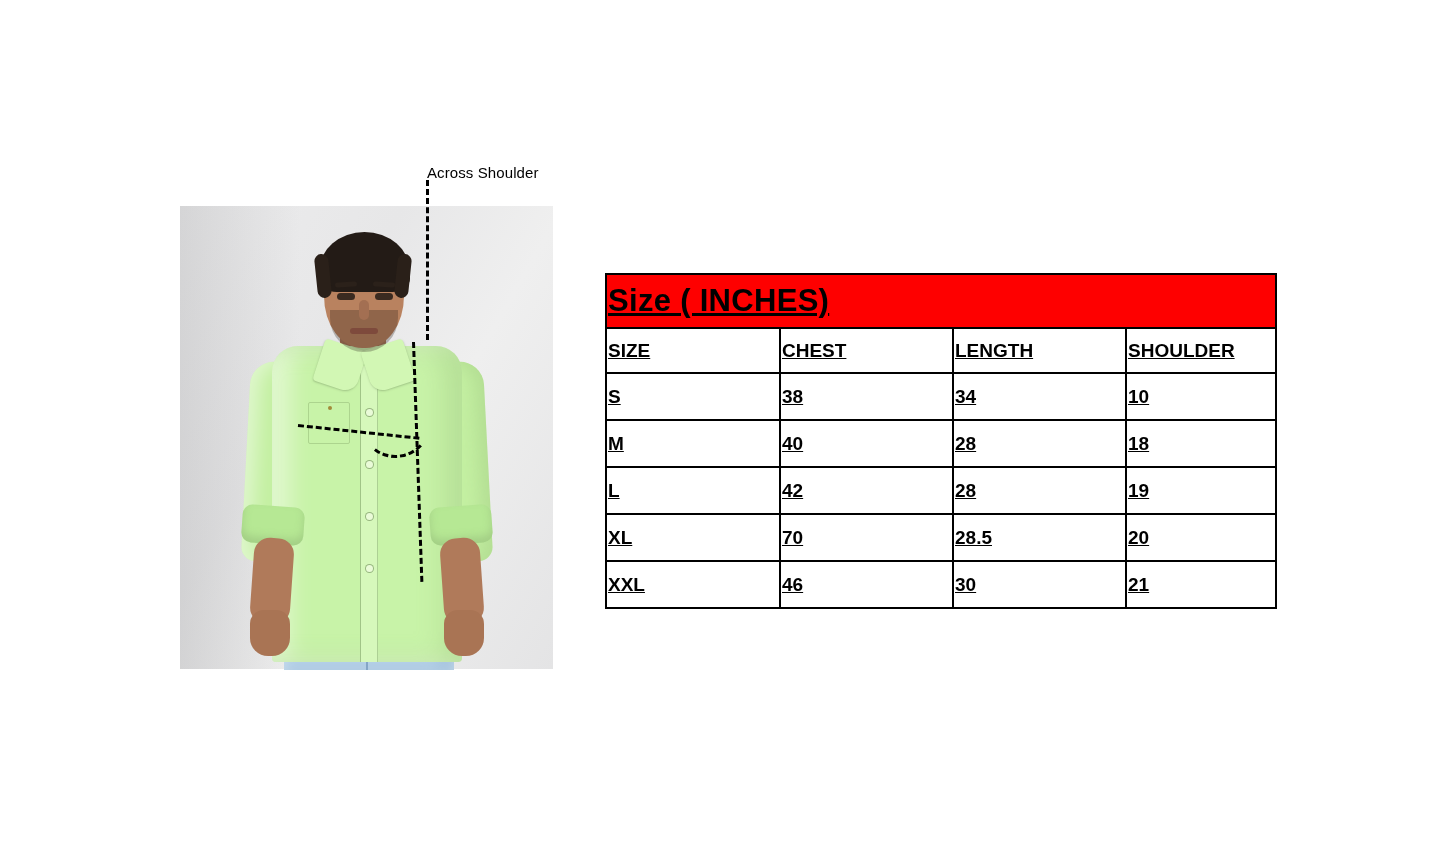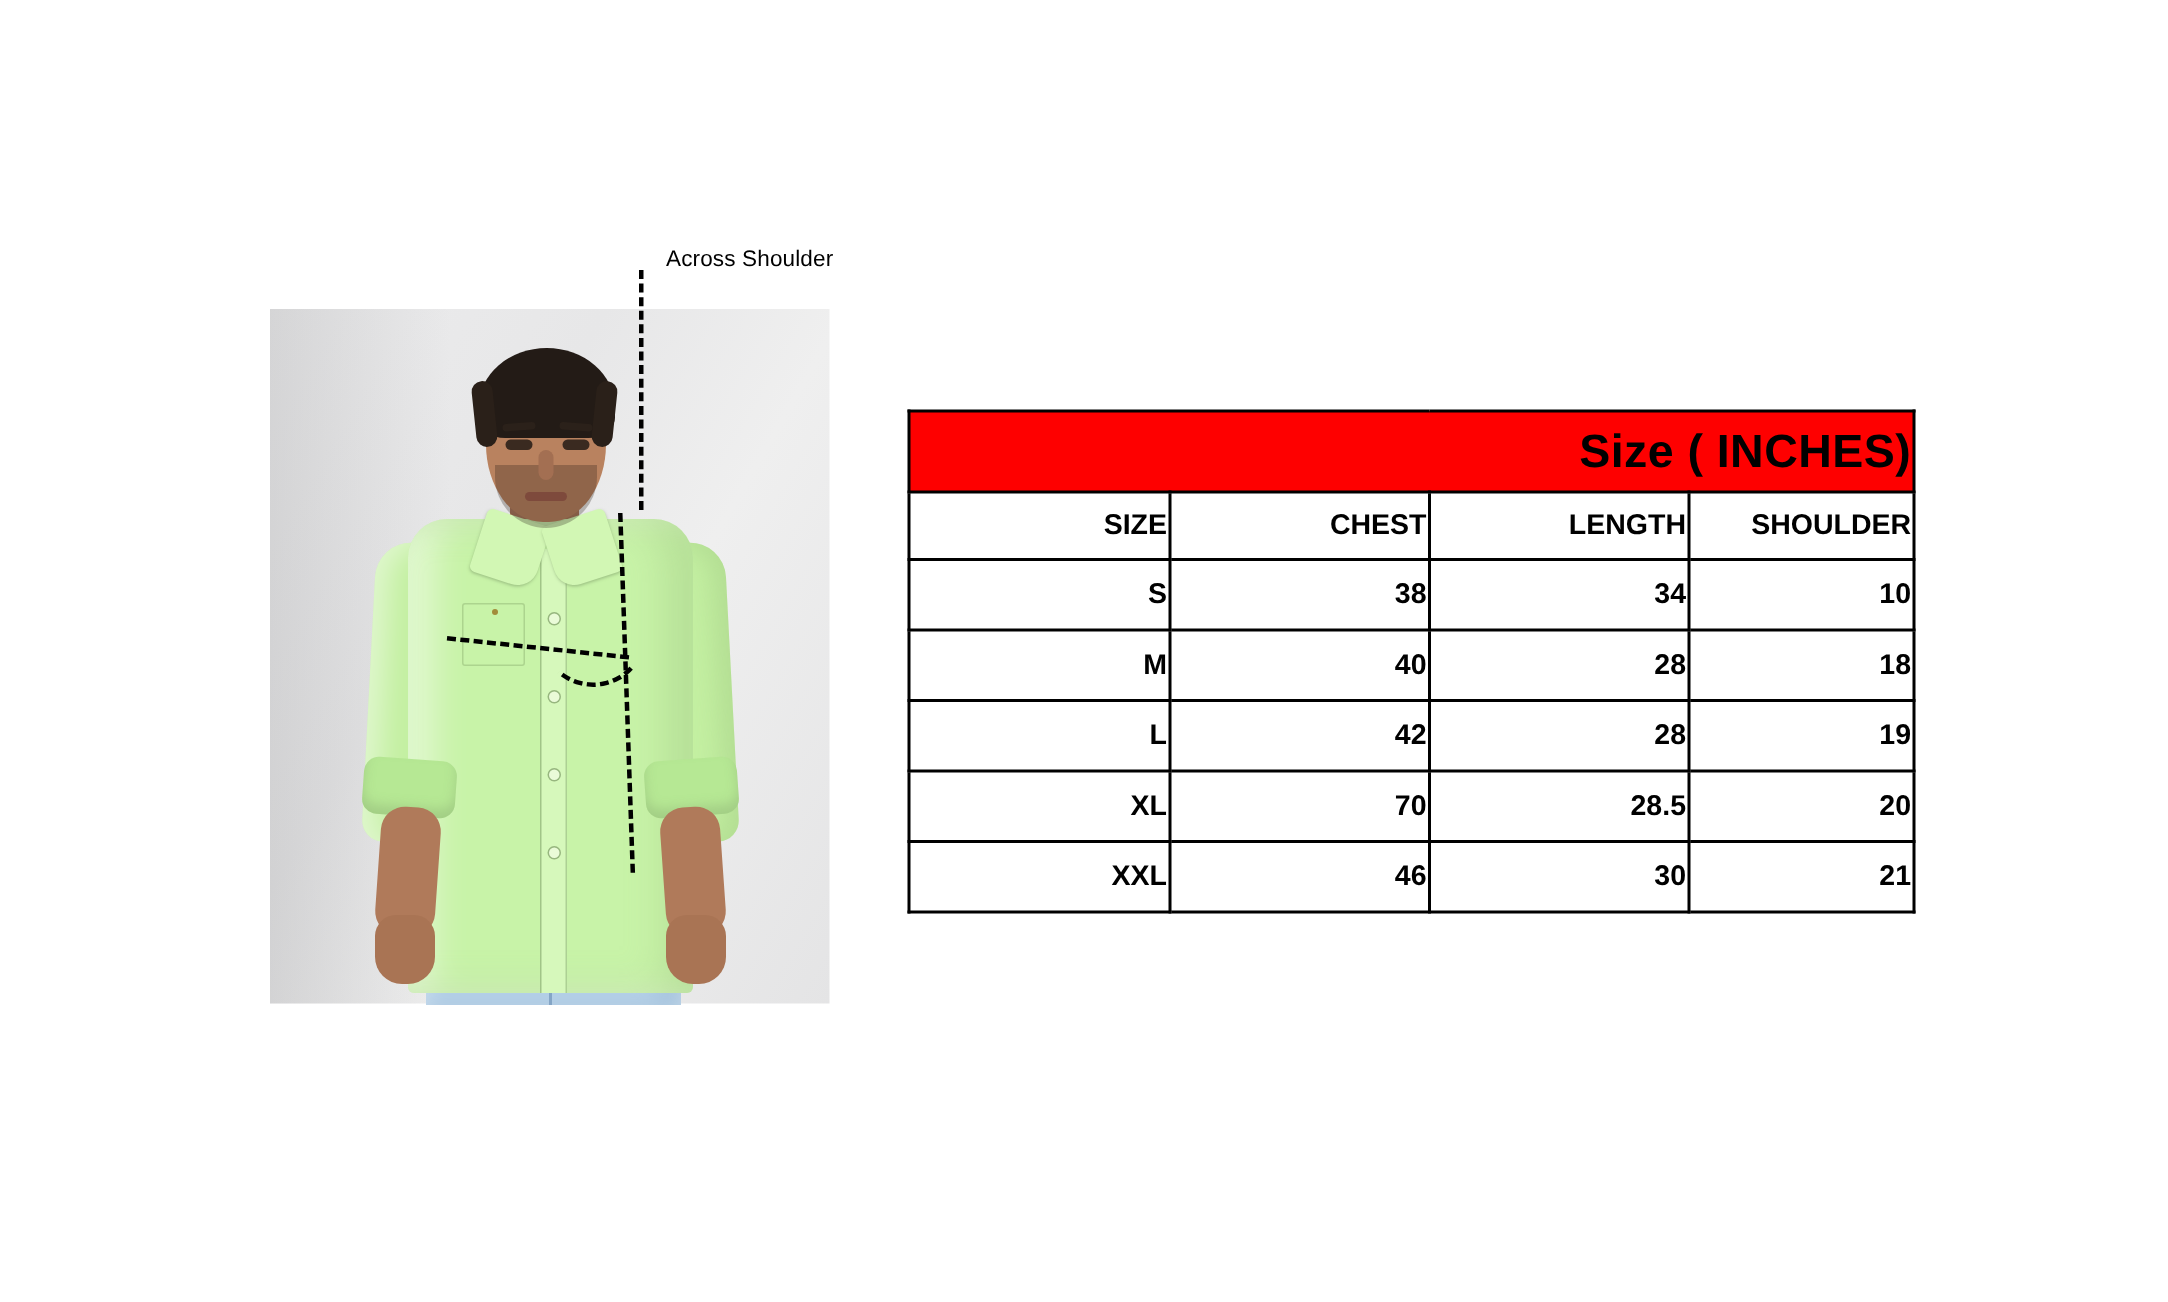--- a/index.html
+++ b/index.html
@@ -190,21 +190,20 @@
   }
 
   
   #annot-label {
     position: absolute;
     left: 427px; top: 164px;
     font-size: 15px;
     color: #000;
     white-space: nowrap;
     letter-spacing: 0.1px;
-    margin-left: 17px;
   }
   #annot-vline {
     position: absolute;
     left: 426px; top: 180px;
     width: 0; height: 160px;
     border-left: 3px dashed #000;
   }
   #annot-vline2 {
     position: absolute;
     left: 412px; top: 342px;
@@ -241,24 +240,25 @@
     width: 670px;
   }
   table.size-table {
     border-collapse: collapse;
     width: 670px;
     table-layout: fixed;
   }
   table.size-table th,
   table.size-table td {
     border: 2px solid #000;
-    text-align: right;
+    text-align: left;
     font-family: "Liberation Sans", sans-serif;
     font-weight: bold;
     color: #000;
+    text-decoration: underline;
   }
   .title-cell {
     background: #fe0000;
     font-size: 31px;
     height: 50px;
     letter-spacing: 0.3px;
   }
   .head-cell {
     font-size: 19px;
     height: 41px;

